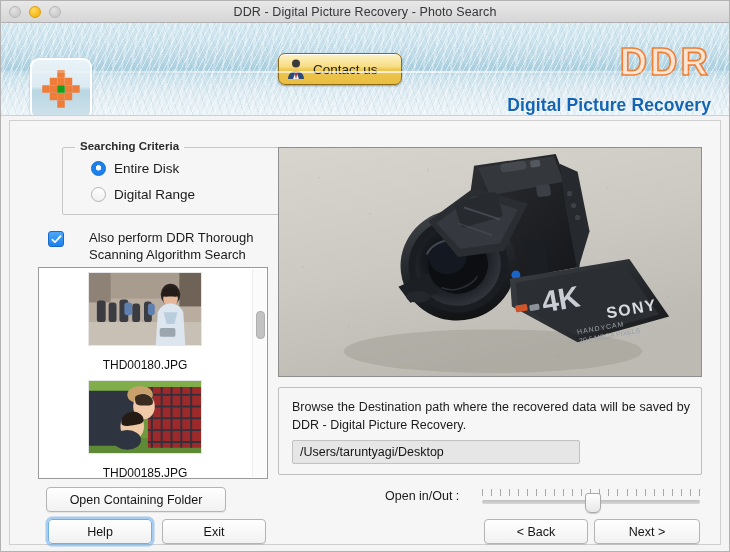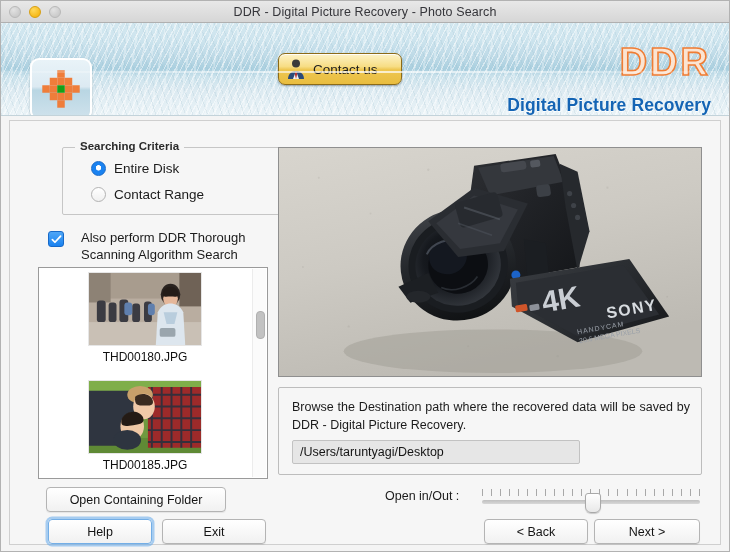--- a/index.html
+++ b/index.html
@@ -193,21 +193,21 @@
     border-radius: 3px;
     background: linear-gradient(to bottom, #4ea6f7, #1a82f0);
     border: 1px solid #1769c8;
     flex: 0 0 auto;
     margin-top: 2px;
     position: relative;
   }
   .checkbox svg { position: absolute; left: 2px; top: 2px; }
   .check-label {
     font-size: 13px; color: #1b1b1b;
-    margin-left: 17px; line-height: 17px;
+    margin-left: 25px; line-height: 17px;
     width: 178px;
   }
 
   
   .thumb-list {
     position: absolute; left: 28px; top: 146px;
     width: 230px; height: 212px;
     box-sizing: border-box;
     background: #ffffff;
     border: 1px solid #9a9a9a;
@@ -223,21 +223,21 @@
     width: 114px; height: 74px;
     margin: 0 auto;
     position: relative;
     overflow: hidden;
     border: 1px solid #e6e6e6;
     box-sizing: border-box;
   }
   .thumb-caption {
     font-size: 12px;
     color: #101010;
-    margin-top: 4px;
+    margin-top: 12px;
   }
   .scrollbar {
     position: absolute; right: 1px; top: 1px; bottom: 1px;
     width: 13px;
     background: #fbfbfb;
     border-left: 1px solid #ececec;
   }
   .scroll-thumb {
     position: absolute; left: 3px; top: 42px;
     width: 7px; height: 26px;
@@ -410,21 +410,21 @@
       <div class="fieldset">
         <div class="fieldset-legend">Searching Criteria</div>
 
         <div class="radio-row r1">
           <span class="radio checked"></span>
           <span class="radio-label">Entire Disk</span>
         </div>
 
         <div class="radio-row r2">
           <span class="radio"></span>
-          <span class="radio-label">Contact Range</span>
+          <span class="radio-label">Digital Range</span>
         </div>
       </div>
 
       <div class="check-row">
         <span class="checkbox">
           <svg width="11" height="11" viewBox="0 0 12 12">
             <path d="M1.5 6.2 L4.3 9 L10.5 2.4" fill="none" stroke="#ffffff" stroke-width="1.9" stroke-linecap="round" stroke-linejoin="round"></path>
           </svg>
         </span>
         <span class="check-label">Also perform DDR Thorough Scanning Algorithm Search</span>

